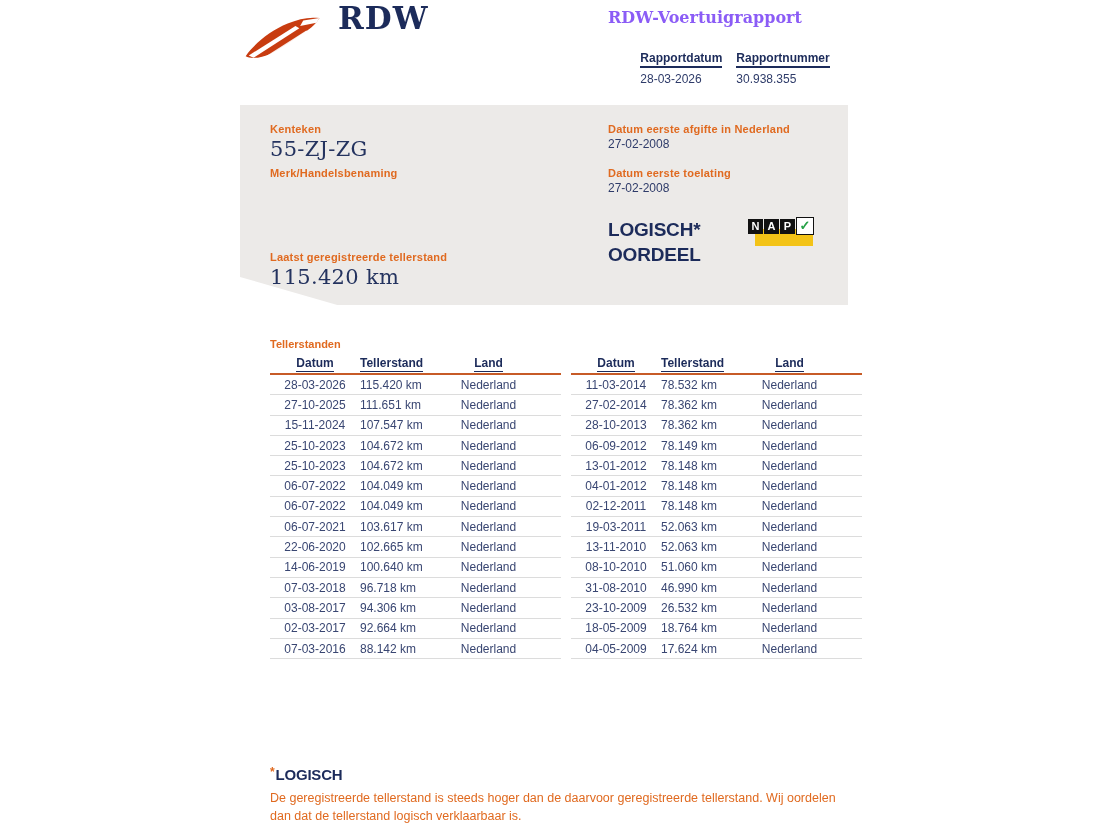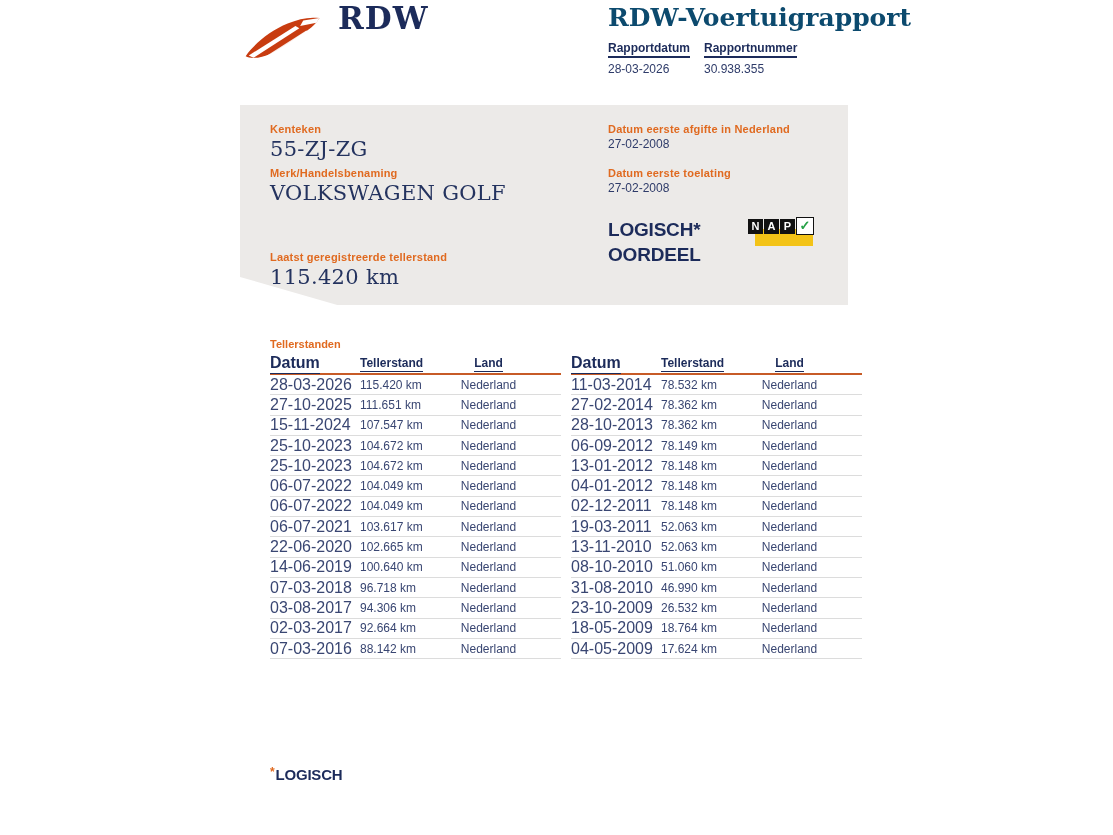--- a/index.html
+++ b/index.html
@@ -12,23 +12,23 @@
   
   .logo{position:absolute;left:4px;top:8px;width:78px;height:56px;}
   .brand-text{
     position:absolute;left:98px;top:0px;
     font-family:"DejaVu Serif","Liberation Serif",serif;
     font-size:31px;font-weight:600;color:#1c2b5a;letter-spacing:1px;
   }
   .report-head{position:absolute;left:368px;top:4px;width:254px;}
   .report-title{
     font-family:"DejaVu Serif","Liberation Serif",serif;
-    font-size:25px;font-weight:600;color:#0c4a6e;white-space:nowrap;line-height:28px;
-  }
-  .report-meta{display:flex;gap:14px;margin-top:6px;}
+    font-size:16px;font-weight:600;color:#8b5cf6;white-space:nowrap;line-height:28px;
+  }
+  .report-meta{display:flex;gap:14px;margin-top:16px;justify-content:center;}
   .meta-label{
     font-size:12px;font-weight:bold;color:#1c2b5a;
     border-bottom:2px solid #1c2b5a;padding-bottom:1px;display:inline-block;
   }
   .meta-value{font-size:12px;color:#2e3b69;margin-top:4px;}
 
   
   .summary-box{
     position:absolute;left:0;top:105px;width:608px;height:200px;
     background:#eceae8;
@@ -57,21 +57,21 @@
     border:1px solid #111111;color:#27a147;font-size:13px;font-weight:bold;
     text-align:center;line-height:15px;
   }
 
   
   .section-title{position:absolute;left:30px;top:338px;font-size:11px;font-weight:bold;color:#e06a20;}
   .tables{position:absolute;left:30px;top:354px;width:592px;display:flex;gap:10px;}
   .otable{flex:1;min-width:0;}
   .trow{display:flex;align-items:center;height:19.3px;border-bottom:1px solid #dcdcdc;}
   .thead{height:19px;border-bottom:2px solid #c75b27;}
-  .c1{width:90px;font-size:16px;color:#394672;text-align:left;}
+  .c1{width:90px;font-size:12px;color:#394672;text-align:center;}
   .c2{width:56px;font-size:12px;color:#394672;text-align:right;white-space:nowrap;}
   .c3{flex:1;font-size:12px;color:#394672;text-align:center;}
   .thead .c1,.thead .c2,.thead .c3{color:#1c2b5a;font-weight:bold;}
   .thead .c2{text-align:left;overflow:visible;}
   .hword{border-bottom:1.5px solid #1c2b5a;padding-bottom:1px;display:inline-block;}
 
   
   .footnote{position:absolute;left:30px;top:765px;width:585px;}
   .footnote-head{font-size:15px;font-weight:bold;color:#1c2b5a;letter-spacing:-.2px;}
   .footnote-star{color:#e06a20;font-size:12px;vertical-align:4px;margin-right:1px;}
@@ -103,21 +103,20 @@
           <div class="meta-value">30.938.355</div>
         </div>
       </div>
     </div>
 
     <div class="summary-box">
       <div class="abs fld-label" style="left:30px;top:18px">Kenteken</div>
       <div class="abs fld-value-serif" style="left:30px;top:32px">55-ZJ-ZG</div>
 
       <div class="abs fld-label" style="left:30px;top:62px">Merk/Handelsbenaming</div>
-      <div class="abs fld-value-serif" style="left:30px;top:76px">VOLKSWAGEN GOLF</div>
 
       <div class="abs fld-label" style="left:30px;top:146px">Laatst geregistreerde tellerstand</div>
       <div class="abs fld-value-serif" style="left:30px;top:160px">115.420 km</div>
 
       <div class="abs fld-label" style="left:368px;top:18px">Datum eerste afgifte in Nederland</div>
       <div class="abs fld-value-sans" style="left:368px;top:32px">27-02-2008</div>
 
       <div class="abs fld-label" style="left:368px;top:62px">Datum eerste toelating</div>
       <div class="abs fld-value-sans" style="left:368px;top:76px">27-02-2008</div>
 
@@ -324,16 +323,17 @@
               <div class="c3">Nederland</div>
             </div>
           </div>
       </div>
     </div>
 
     <div class="footnote">
       <div class="footnote-head">
         <span class="footnote-star">*</span><span>LOGISCH</span>
       </div>
+      <div class="footnote-text">De geregistreerde tellerstand is steeds hoger dan de daarvoor geregistreerde tellerstand. Wij oordelen dan dat de tellerstand logisch verklaarbaar is.</div>
     </div>
 
   </div>
 </div>
 
 </body></html>

